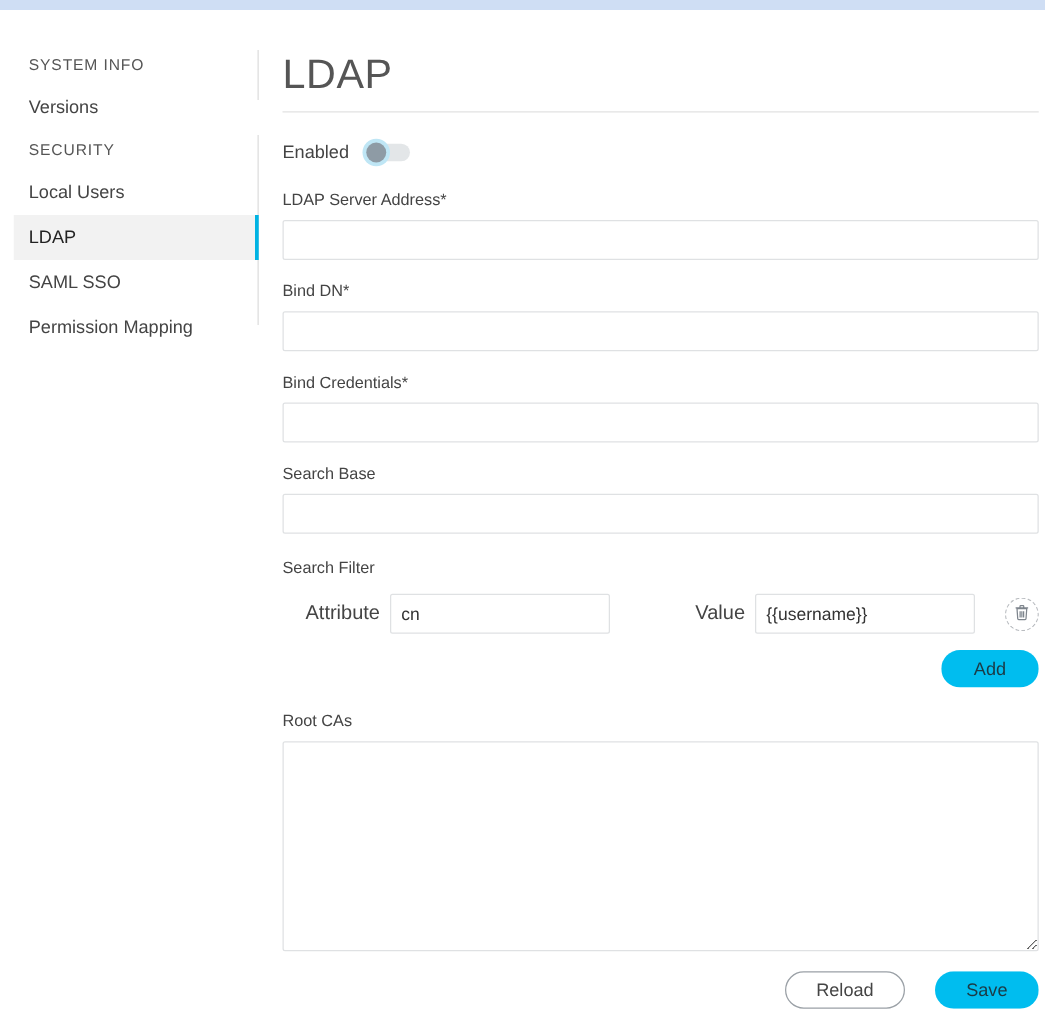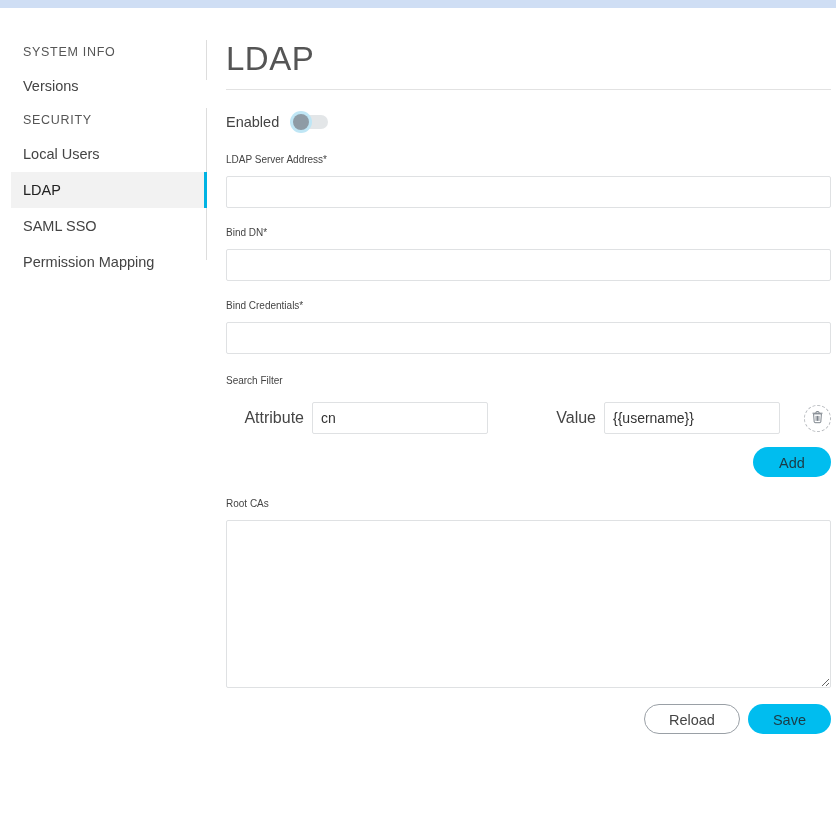--- a/index.html
+++ b/index.html
@@ -143,21 +143,21 @@
     position: absolute;
     left: 3px; top: 3px;
     width: 16px; height: 16px;
     border-radius: 50%;
     background: #8e9ba5;
   }
 
   
   .field { margin-top: 16px; }
   .field-label {
-    font-size: 10px;
+    font-size: 13px;
     color: #444444;
     margin-bottom: 7px;
     line-height: 18px;
   }
   .text-input {
     width: 100%;
     height: 32px;
     box-sizing: border-box;
     border: 1px solid #dfe1e3;
     border-radius: 2px;
@@ -256,21 +256,21 @@
     padding: 6px 8px;
     outline: none;
     resize: vertical;
     display: block;
   }
 
   
   .footer {
     display: flex;
     justify-content: flex-end;
-    gap: 8px;
+    gap: 24px;
     margin-top: 16px;
   }
 </style>
 </head>
 <body>
 
 <div class="top-bar"></div>
 
 <div class="app">
 
@@ -325,20 +325,24 @@
     <div class="field">
       <div class="field-label">Bind DN*</div>
       <input class="text-input" type="text" value="" style="">
     </div>
 
     <div class="field">
       <div class="field-label">Bind Credentials*</div>
       <input class="text-input" type="text" value="" style="">
     </div>
 
+    <div class="field">
+      <div class="field-label">Search Base</div>
+      <input class="text-input" type="text" value="" style="">
+    </div>
 
     <div class="filter-section">
       <div class="field-label">Search Filter</div>
 
       <div class="filter-row">
         <span class="inline-label attr-label">Attribute</span>
         <input class="small-input" type="text" value="cn" style="">
 
         <span class="attr-gap"></span>
 

